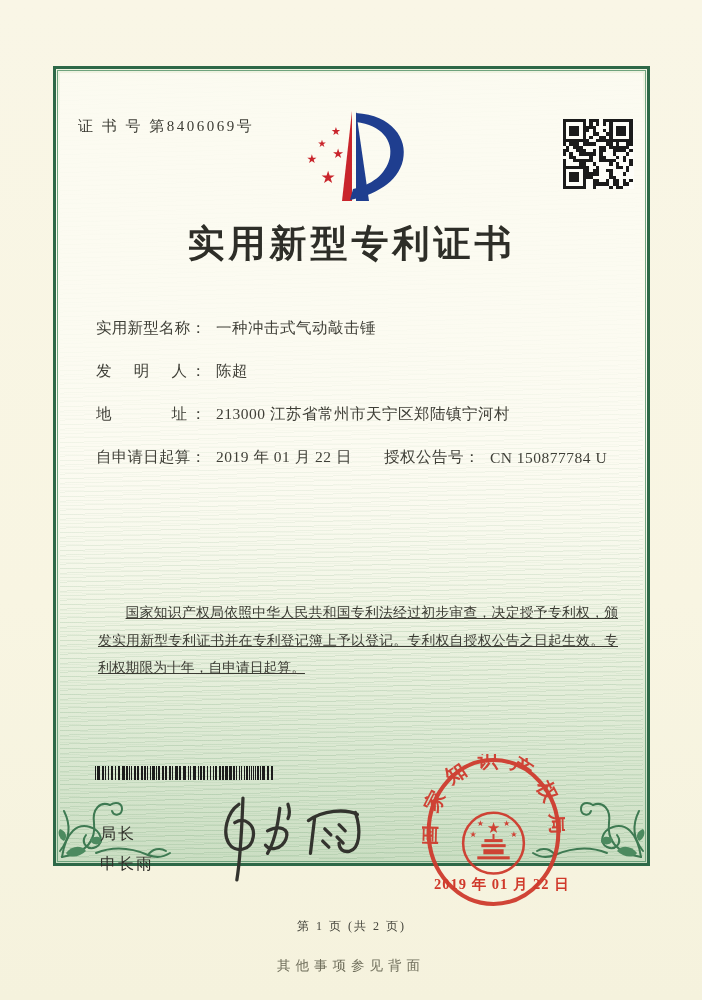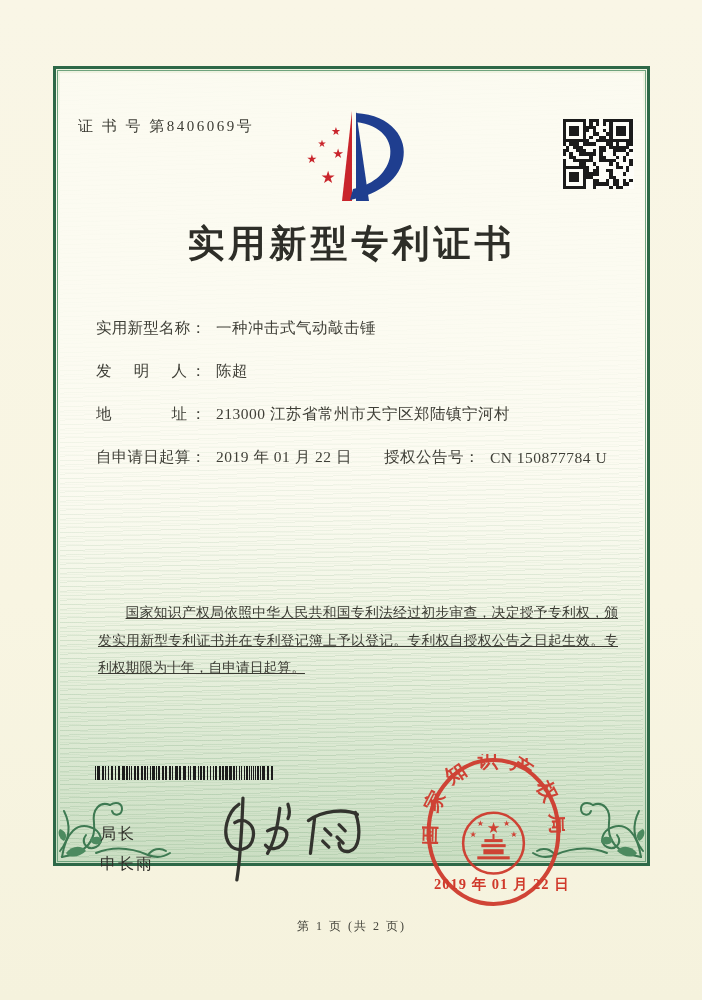--- a/index.html
+++ b/index.html
@@ -403,13 +403,14 @@
           <rect x="-10" y="6" width="20" height="5"></rect>
           <rect x="-16" y="13" width="32" height="3"></rect>
         </g>
       </g>
     </svg>
     <div class="seal-date">2019 年 01 月 22 日</div>
 
     <div class="page-num">第 1 页 (共 2 页)</div>
   </div>
 
+  <div class="back-note">其他事项参见背面</div>
 </div>
 
 </body></html>

